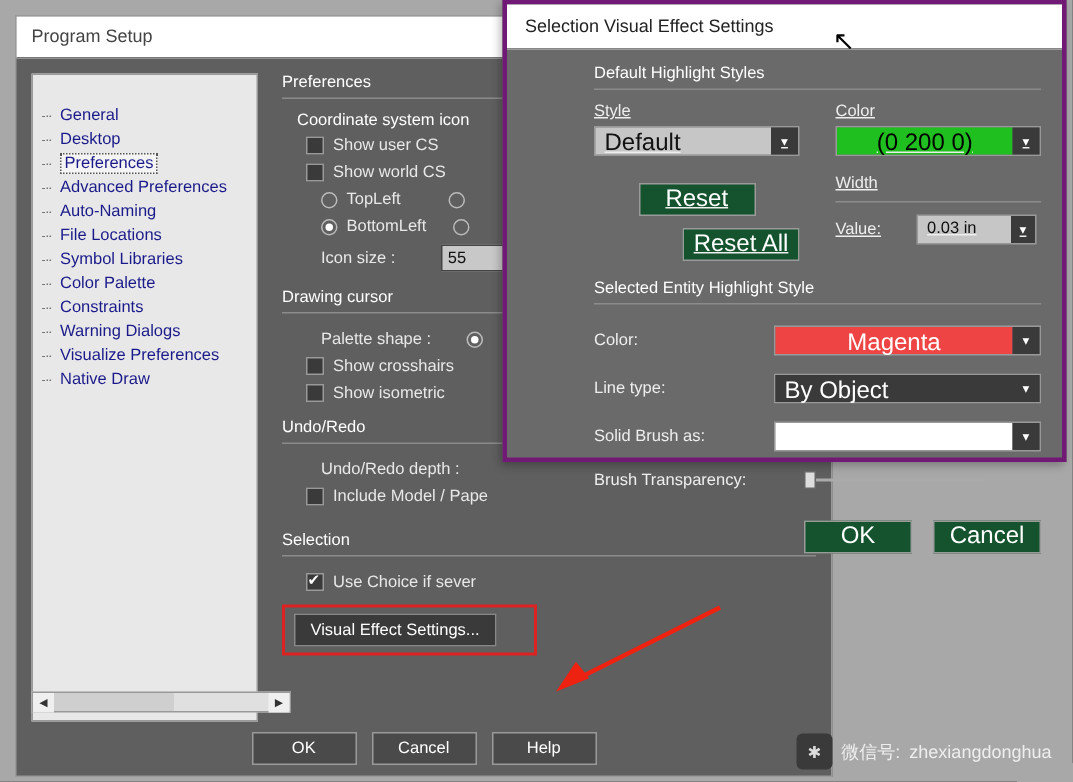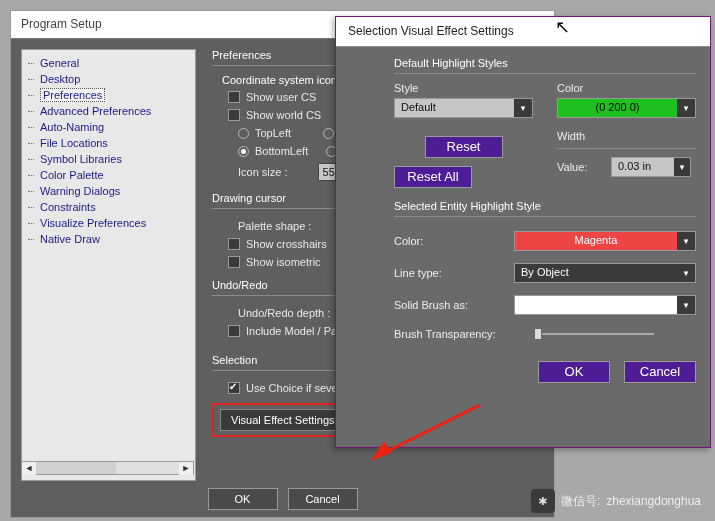--- a/index.html
+++ b/index.html
@@ -2,21 +2,21 @@
 <html><head>
 <meta charset="utf-8">
 <style>
   * { box-sizing: border-box; font-family: "Segoe UI", Tahoma, Arial, sans-serif; }
   body { margin: 0; background: #a8a8a8; width: 715px; height: 521px; overflow: hidden; position: relative; }
 
   
   .win-setup { position: absolute; left: 10px; top: 10px; width: 545px; height: 508px; background: #5f5f5f; border: 1px solid #999; }
   .win-setup .titlebar { height: 28px; background: #fff; color: #444; font-size: 12px; padding: 6px 10px; border-bottom: 1px solid #777; }
   .setup-body { display: flex; height: calc(100% - 28px - 36px); }
-  .tree-pane { width: 175px; background: #e8e8e8; margin: 10px 6px 0 10px; padding: 5px 4px; border: 1px solid #999; overflow: hidden; position: relative; }
+  .tree-pane { width: 151px; background: #e8e8e8; margin: 10px 6px 0 10px; padding: 19px 4px; border: 1px solid #999; overflow: hidden; position: relative; }
   .tree-item { font-size: 11px; color: #1a1a8a; padding: 2px 2px 2px 14px; position: relative; white-space: nowrap; cursor: default; }
   .tree-item::before { content: ""; position: absolute; left: 2px; top: 50%; width: 6px; height: 1px; border-top: 1px dotted #777; }
   .tree-item.selected span { border: 1px dotted #555; background: #f4f4f4; padding: 0 2px; }
   .scroll-h { position: absolute; left: 10px; bottom: 42px; width: 173px; height: 14px; background: #e0e0e0; border: 1px solid #999; display: flex; align-items: center; }
   .scroll-h .sbtn { width: 14px; height: 13px; background: #efefef; text-align: center; font-size: 9px; line-height: 12px; color: #333; }
   .scroll-h .track { flex: 1; position: relative; height: 13px; }
   .scroll-h .thumb { position: absolute; left: 0; top: 0; width: 80px; height: 12px; background: #cfcfcf; }
 
   .prefs-pane { flex: 1; padding: 10px 10px 0 10px; color: #e8e8e8; font-size: 11px; position: relative; }
   .group-title { color: #fff; font-size: 11px; padding-bottom: 2px; }
@@ -29,39 +29,39 @@
   .lbl { color: #e8e8e8; }
   .field-num { width: 50px; height: 18px; background: #c8c8c8; border: 1px solid #444; color: #111; padding: 0 4px; font-size: 11px; }
 
   .selection-box { border: 2px solid #d22; padding: 4px 6px; margin-top: 6px; width: 170px; }
   .ves-btn { display: inline-block; background: #3a3a3a; border: 1px solid #888; color: #fff; font-size: 11px; padding: 4px 10px; }
 
   .setup-buttons { position: absolute; left: 0; right: 0; bottom: 0; height: 36px; display: flex; justify-content: center; align-items: center; gap: 10px; }
   .btn { min-width: 70px; height: 22px; background: #4a4a4a; border: 1px solid #9a9a9a; color: #fff; font-size: 11px; text-align: center; line-height: 20px; padding: 0 10px; cursor: default; }
 
   
-  .win-dialog { position: absolute; left: 335px; top: 16px; width: 376px; height: 432px; background: #6a6a6a; border: 1px solid #701a75; box-shadow: -2px 2px 6px rgba(0,0,0,0.3); }
+  .win-dialog { position: absolute; left: 335px; top: 0; width: 376px; height: 308px; background: #6a6a6a; border: 3px solid #701a75; box-shadow: -2px 2px 6px rgba(0,0,0,0.3); }
   .win-dialog .titlebar { height: 30px; background: #fff; color: #222; font-size: 12px; padding: 7px 12px; border-bottom: 1px solid #888; }
   .dialog-body { padding: 10px 14px 0 14px; color: #eee; font-size: 11px; margin-left: 44px; }
-  .dlg-2col { display: flex; gap: 24px; }
+  .dlg-2col { display: flex; gap: 24px; text-decoration: underline; }
   .dlg-col { flex: 1; }
   .dlg-label { color: #eee; padding-bottom: 4px; }
   .select { display: flex; height: 20px; border: 1px solid #999; }
-  .select .val { flex: 1; background: #c6c6c6; color: #111; font-size: 11px; padding: 2px 6px; }
+  .select .val { flex: 1; background: #c6c6c6; color: #111; font-size: 16px; padding: 2px 6px; }
   .select .arr { width: 18px; background: #3a3a3a; color: #fff; text-align: center; font-size: 9px; line-height: 18px; }
   .select.green .val { background: #1fbf1f; color: #000; text-align: center; }
   .select.magenta .val { background: #ef4444; color: #fff; text-align: center; }
   .select.white .val { background: #fff; }
   .dlg-row { display: flex; align-items: center; padding: 6px 0; gap: 10px; }
   .dlg-row .k { width: 110px; }
   .dlg-row .v { flex: 1; }
   .mini-field { width: 80px; height: 20px; border: 1px solid #999; display: flex; }
   .mini-field .val { flex: 1; background: #c6c6c6; color: #111; font-size: 11px; padding: 2px 6px; }
   .mini-field .arr { width: 16px; background: #3a3a3a; color: #fff; text-align: center; font-size: 9px; line-height: 18px; }
-  .btn-dark { min-width: 78px; height: 22px; background: #4c1d95; border: 1px solid #9a9a9a; color: #fff; font-size: 13px; text-align: center; line-height: 20px; cursor: default; }
+  .btn-dark { min-width: 78px; height: 22px; background: #14532d; border: 1px solid #9a9a9a; color: #fff; font-size: 16px; text-align: center; line-height: 20px; cursor: default; }
   .slider { position: relative; width: 120px; height: 14px; }
   .slider .track { position: absolute; left: 0; right: 0; top: 6px; height: 2px; background: #aaa; }
   .slider .thumb { position: absolute; left: 0; top: 1px; width: 8px; height: 12px; background: #ddd; border: 1px solid #666; }
   .dialog-buttons { display: flex; justify-content: flex-end; gap: 14px; padding: 14px; }
 
   
   .arrow { position: absolute; left: 370px; top: 400px; pointer-events: none; }
   .arrow svg line, .arrow svg polygon { stroke: #e21; fill: #e21; }
 
   
@@ -79,22 +79,22 @@
   <div class="setup-body">
     <div class="tree-pane">
       <div class="tree-item"><span>General</span></div>
       <div class="tree-item"><span>Desktop</span></div>
       <div class="tree-item selected"><span>Preferences</span></div>
       <div class="tree-item"><span>Advanced Preferences</span></div>
       <div class="tree-item"><span>Auto-Naming</span></div>
       <div class="tree-item"><span>File Locations</span></div>
       <div class="tree-item"><span>Symbol Libraries</span></div>
       <div class="tree-item"><span>Color Palette</span></div>
+      <div class="tree-item"><span>Constraints</span></div>
       <div class="tree-item"><span>Warning Dialogs</span></div>
-      <div class="tree-item"><span>Constraints</span></div>
       <div class="tree-item"><span>Visualize Preferences</span></div>
       <div class="tree-item"><span>Native Draw</span></div>
     </div>
 
     <div class="prefs-pane">
       <div class="group-title">Preferences</div>
       <div class="group-sep"></div>
 
       <div class="group-title" style="padding-left:10px">Coordinate system icon</div>
       <div class="row">
@@ -165,20 +165,21 @@
     <div class="sbtn">◄</div>
     <div class="track">
         <div class="thumb"></div>
       </div>
     <div class="sbtn">►</div>
   </div>
 
   <div class="setup-buttons">
     <div class="btn">OK</div>
     <div class="btn">Cancel</div>
+    <div class="btn">Help</div>
   </div>
 </div>
 
 <div class="win-dialog">
   <div class="titlebar">Selection Visual Effect Settings</div>
   <div class="dialog-body">
     <div class="group-title">Default Highlight Styles</div>
     <div class="group-sep"></div>
 
     <div class="dlg-2col">
@@ -186,21 +187,21 @@
         <div class="dlg-label">Style</div>
         <div class="select">
           <div class="val">Default</div>
           <div class="arr">▾</div>
         </div>
         <div style="height:18px"></div>
         <div style="display:flex;justify-content:center">
             <div class="btn-dark">Reset</div>
           </div>
         <div style="height:8px"></div>
-        <div style="display:flex;justify-content:flex-start">
+        <div style="display:flex;justify-content:flex-end">
             <div class="btn-dark">Reset All</div>
           </div>
       </div>
       <div class="dlg-col">
         <div class="dlg-label">Color</div>
         <div class="select green">
           <div class="val">(0 200 0)</div>
           <div class="arr">▾</div>
         </div>
         <div style="height:12px"></div>

